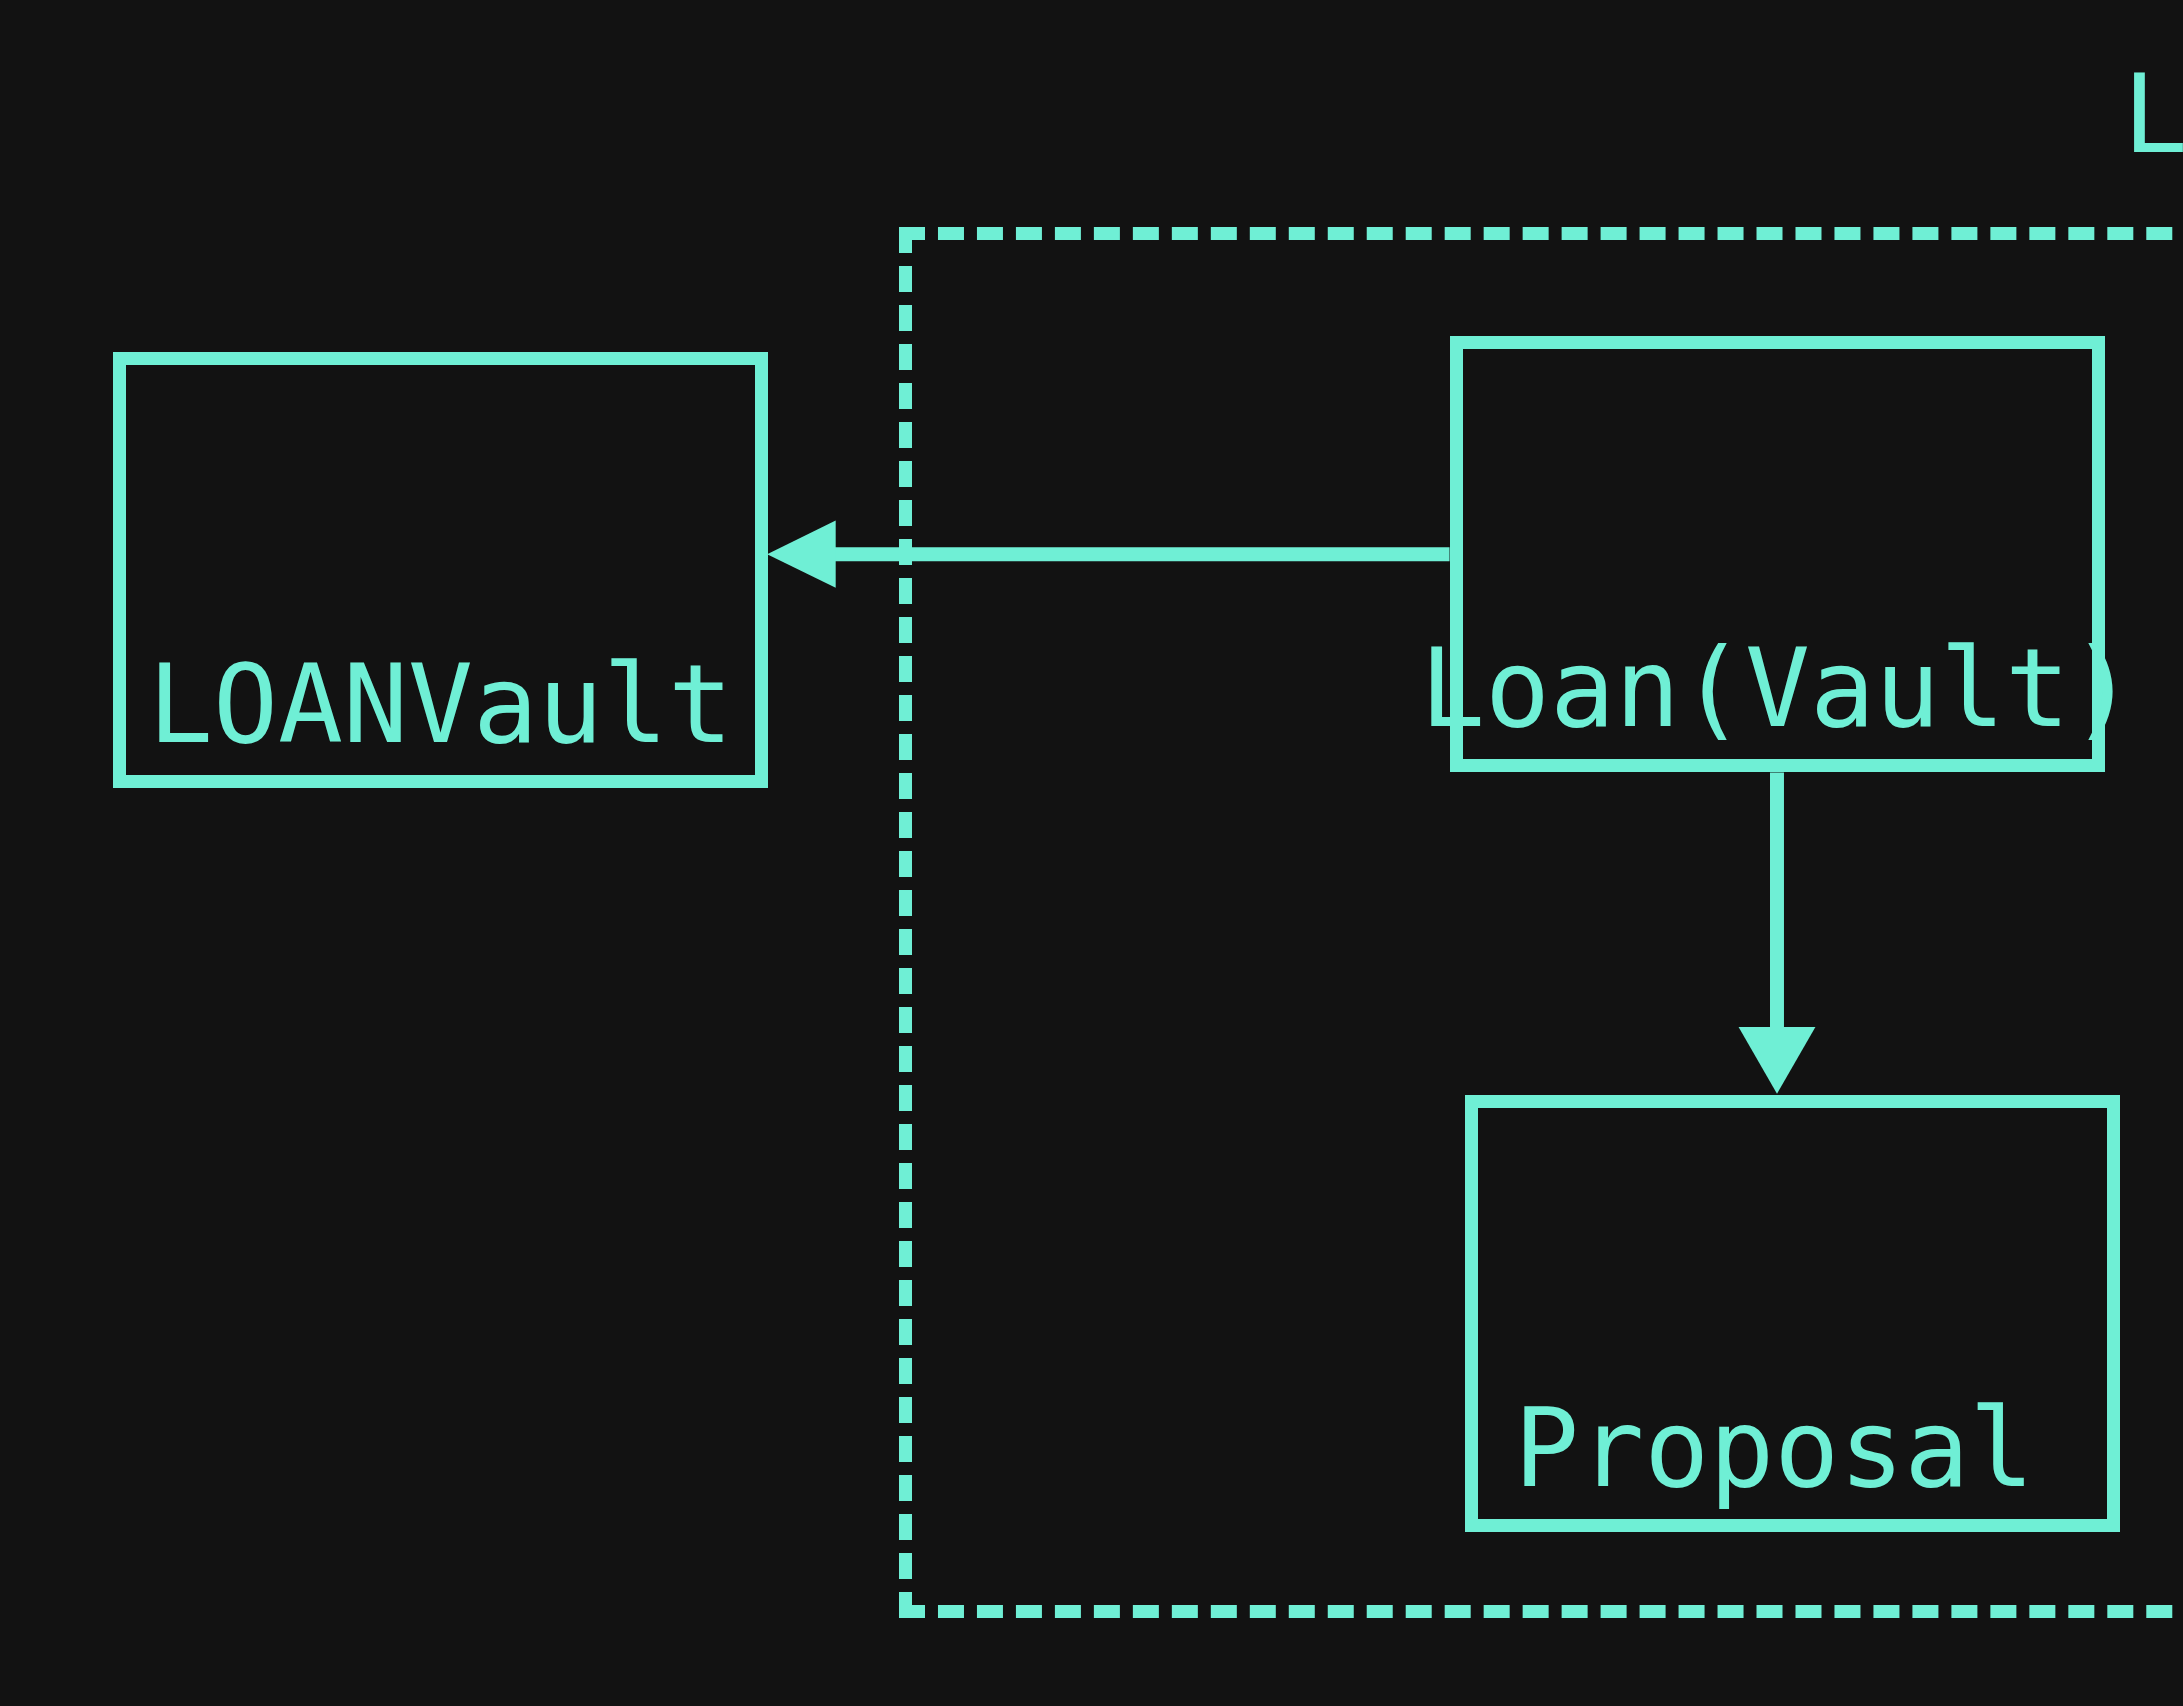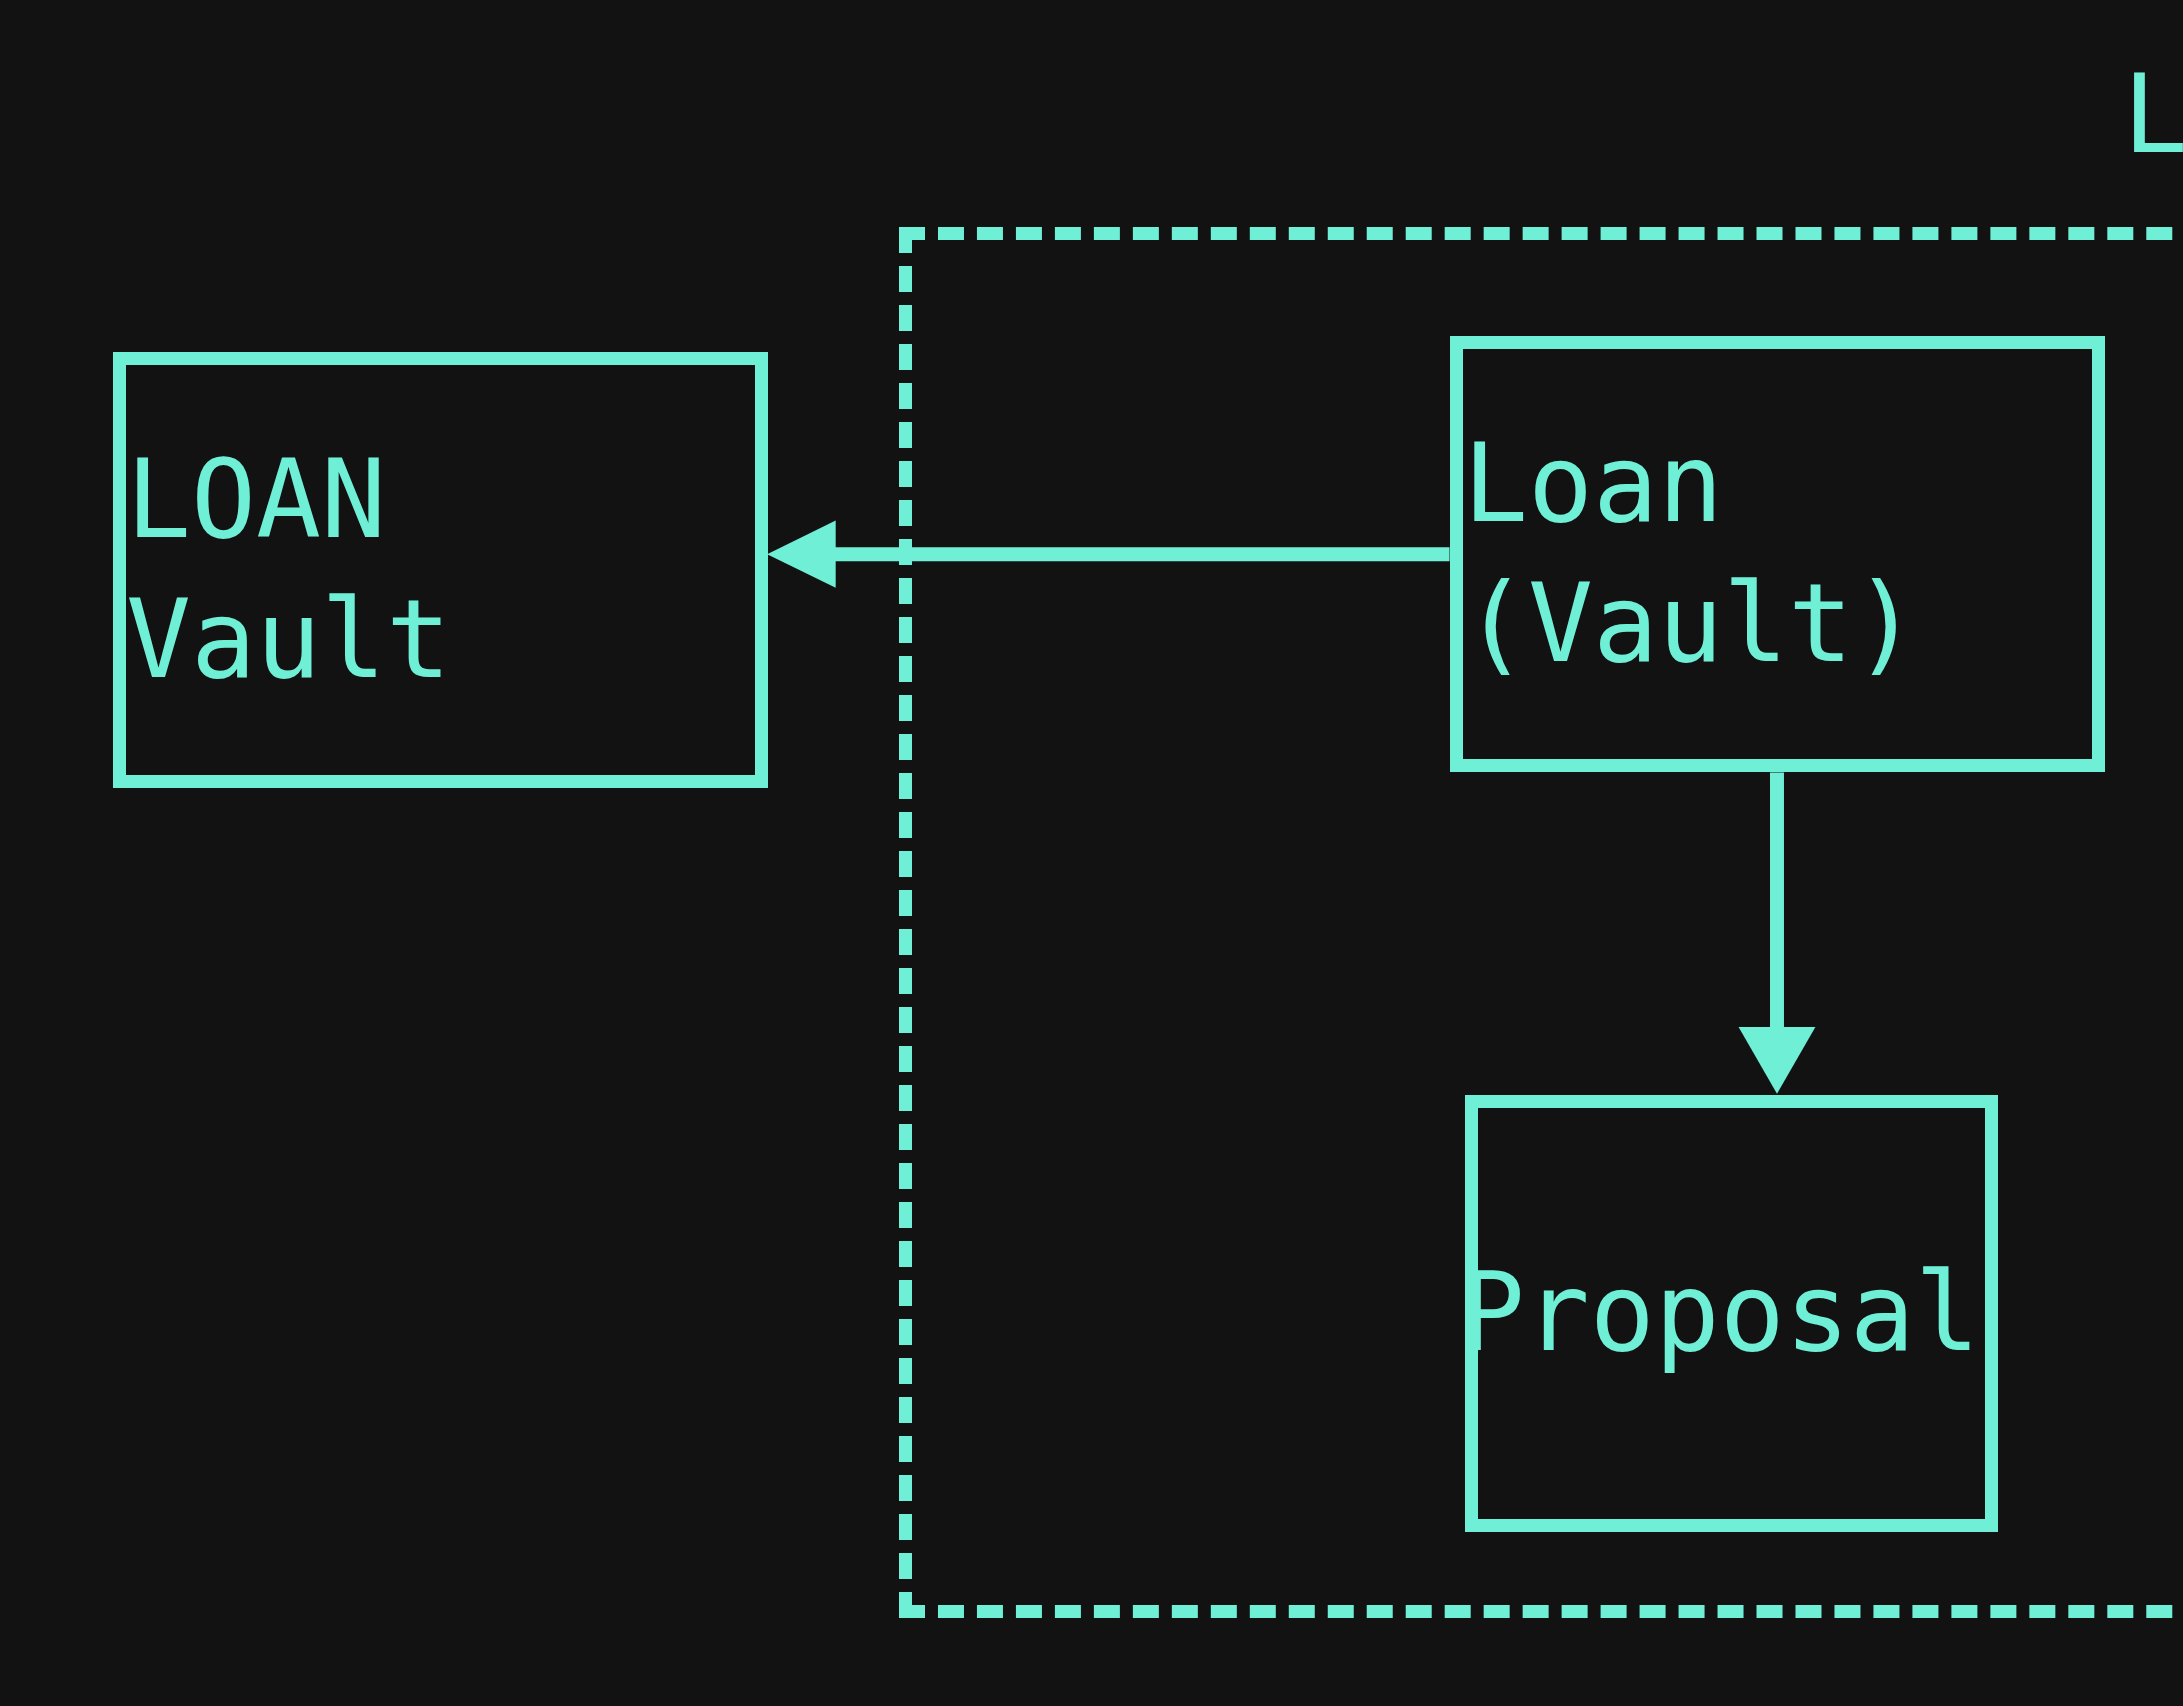--- a/index.html
+++ b/index.html
@@ -44,22 +44,22 @@
   }
 
   
   .node {
     position: absolute;
     box-sizing: border-box;
     border: 13px solid #6FEFD5;
     background: #121212;
     color: #6FEFD5;
     display: flex;
-    flex-direction: column;
-    align-items: flex-start;
+    flex-direction: row;
+    align-items: flex-end;
     justify-content: center;
     font-size: 108px;
     line-height: 1.30;
     white-space: pre;
     font-family: "DejaVu Sans Mono", "Liberation Mono", monospace;
   }
   .node .line { display: block; }
 
   #node-loan-token {
     left: 113px;
@@ -69,21 +69,21 @@
   }
   #node-loan-vault {
     left: 1450px;
     top: 336px;
     width: 655px;
     height: 436px;
   }
   #node-proposal {
     left: 1465px;
     top: 1095px;
-    width: 533px;
+    width: 655px;
     height: 437px;
     justify-content: center;
   }
   #node-proposal .line {
     position: relative;
     left: -18.3px;
   }
 
   
   .edge-svg {

